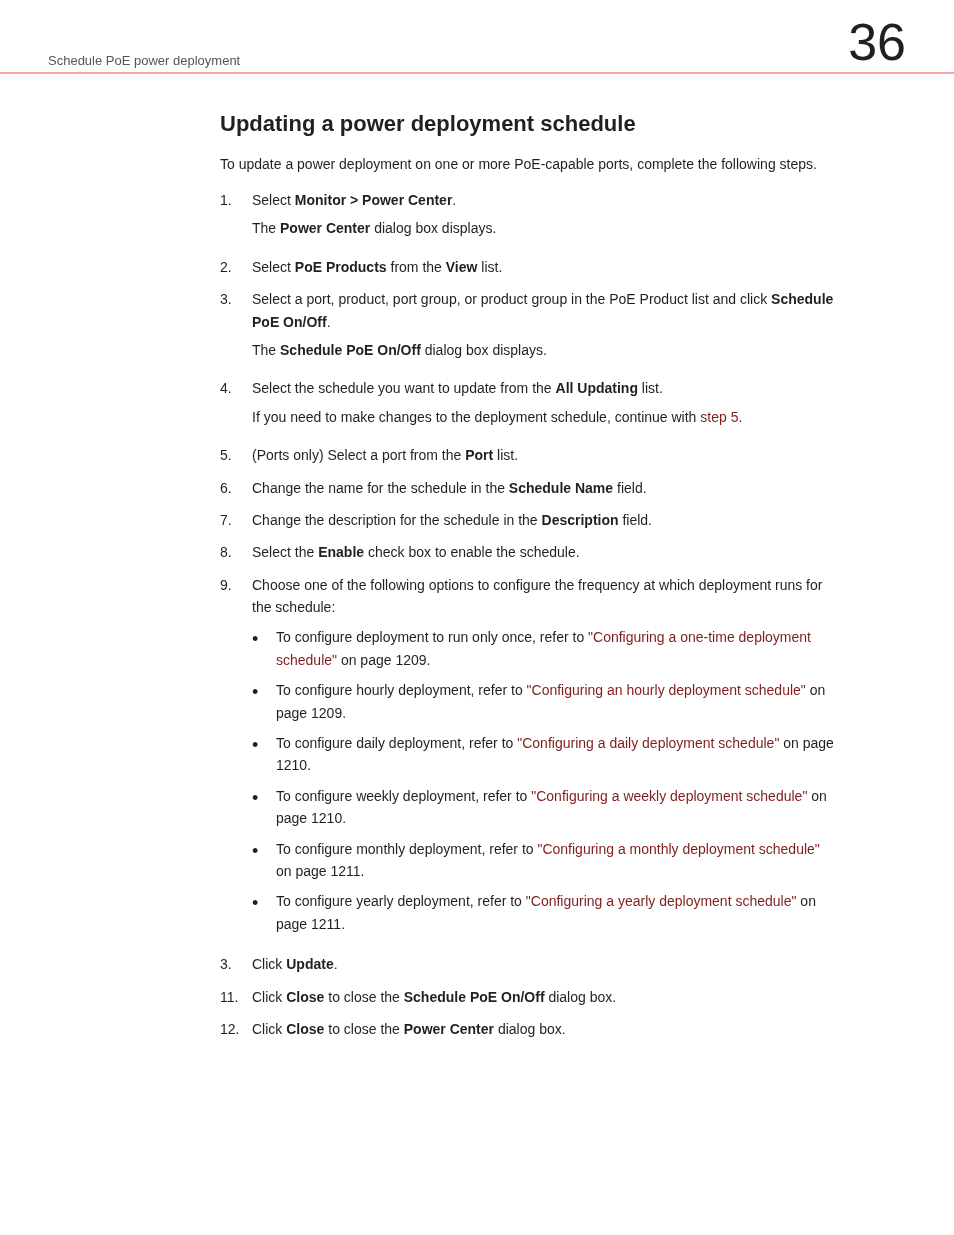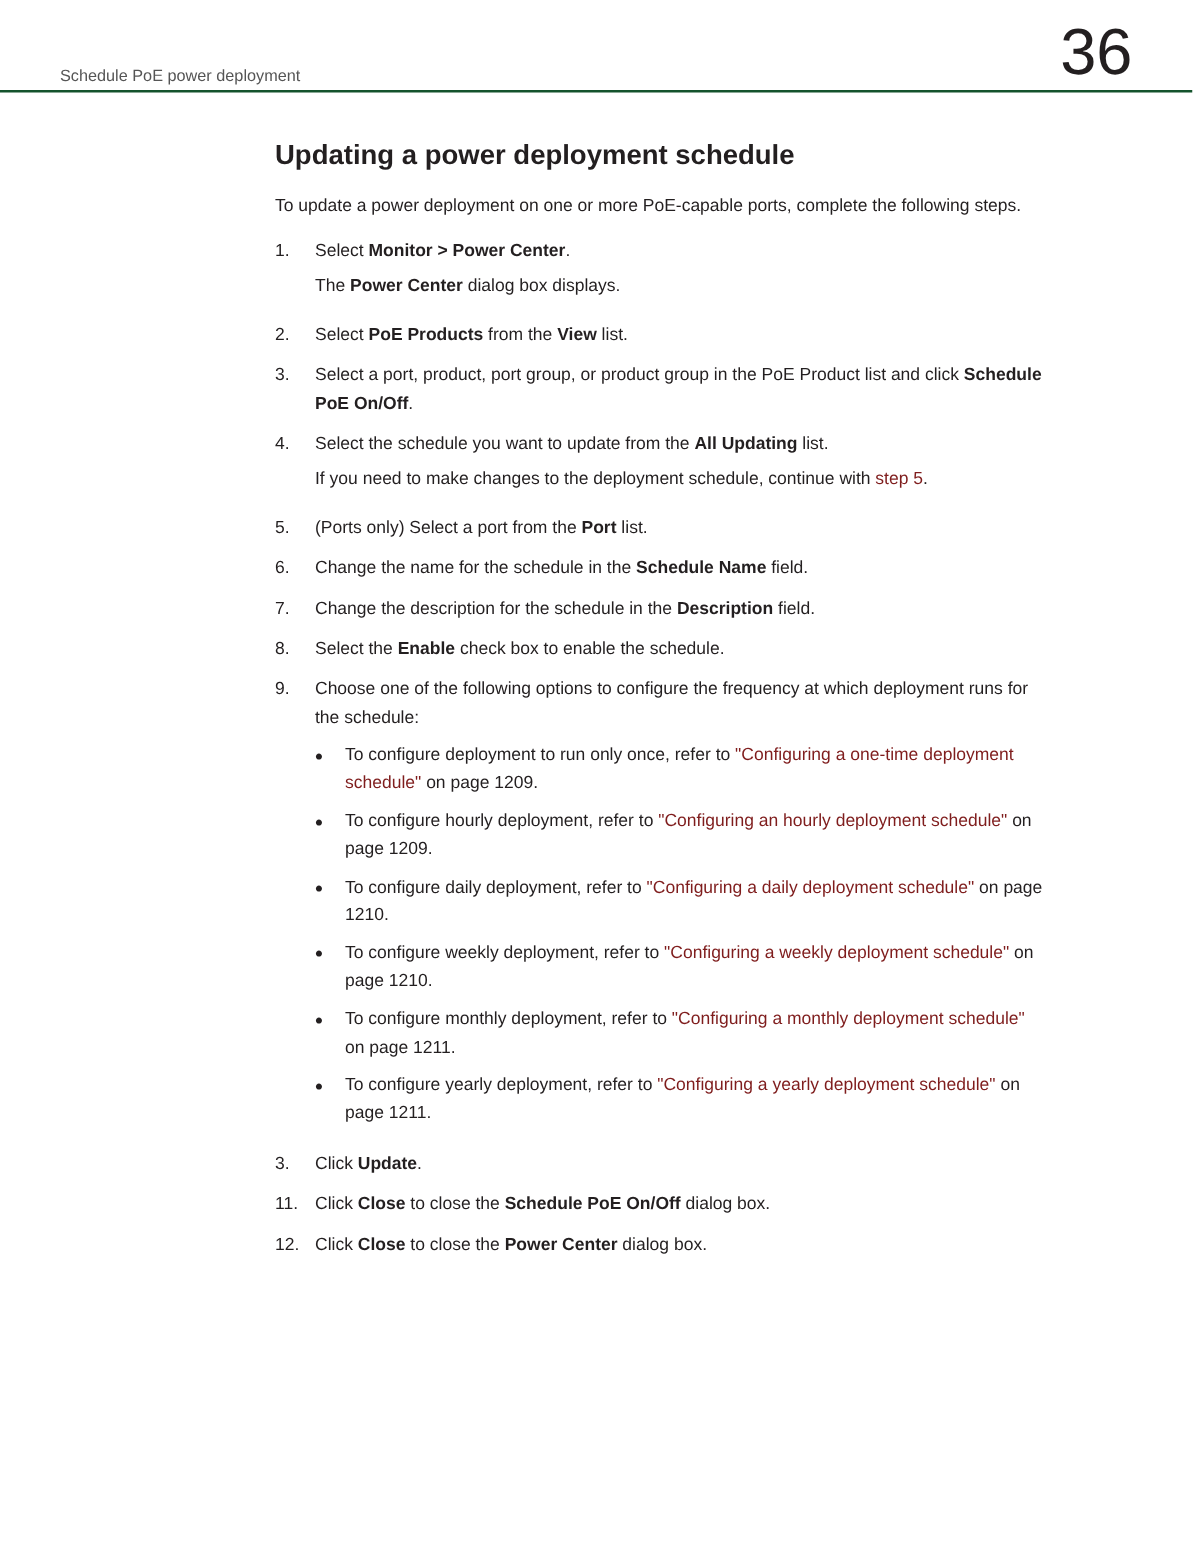--- a/index.html
+++ b/index.html
@@ -104,21 +104,21 @@
     .bullet-text {
       flex: 1;
       font-size: 14px;
       color: #231f20;
     }
     .header-row {
       display: flex;
       justify-content: space-between;
       align-items: flex-end;
       padding: 16px 48px 4px 48px;
-      border-bottom: 2px solid #14532d;
+      border-bottom: 2px solid #fca5a5;
       margin-bottom: 0;
     }
   </style>
 </head>
 <body>
 
 <div class="page-container">
 
   <div class="header-row">
     <span class="header-text">Schedule PoE power deployment</span>
@@ -145,20 +145,21 @@
         <span class="step-number">2.</span>
         <div class="step-content">
           Select <b>PoE Products</b> from the <b>View</b> list.
         </div>
       </li>
 
       <li class="step-item">
         <span class="step-number">3.</span>
         <div class="step-content">
           Select a port, product, port group, or product group in the PoE Product list and click <b>Schedule PoE On/Off</b>.
+          <div class="note">The <b>Schedule PoE On/Off</b> dialog box displays.</div>
         </div>
       </li>
 
       <li class="step-item">
         <span class="step-number">4.</span>
         <div class="step-content">
           Select the schedule you want to update from the <b>All Updating</b> list.
           <div class="note">If you need to make changes to the deployment schedule, continue with <a href="#">step 5</a>.</div>
         </div>
       </li>

